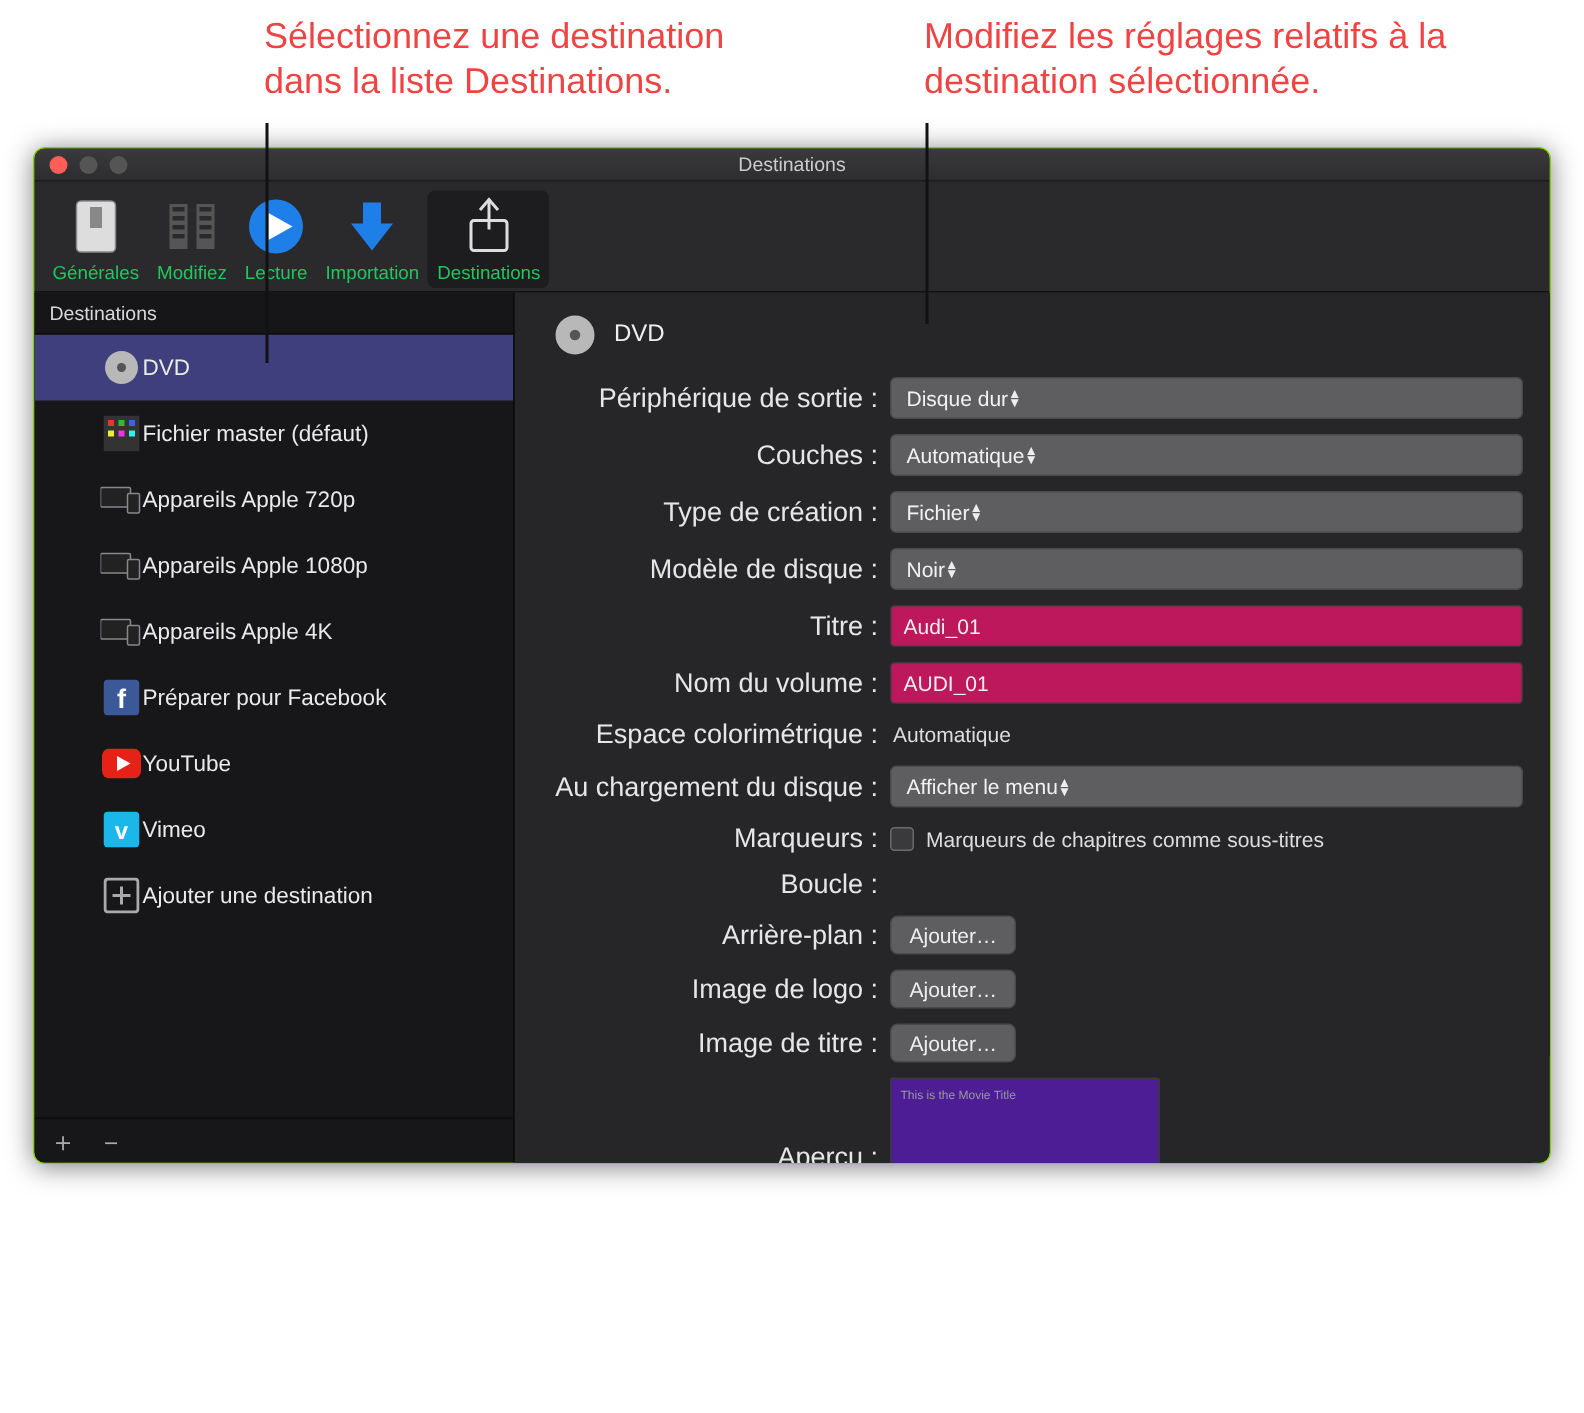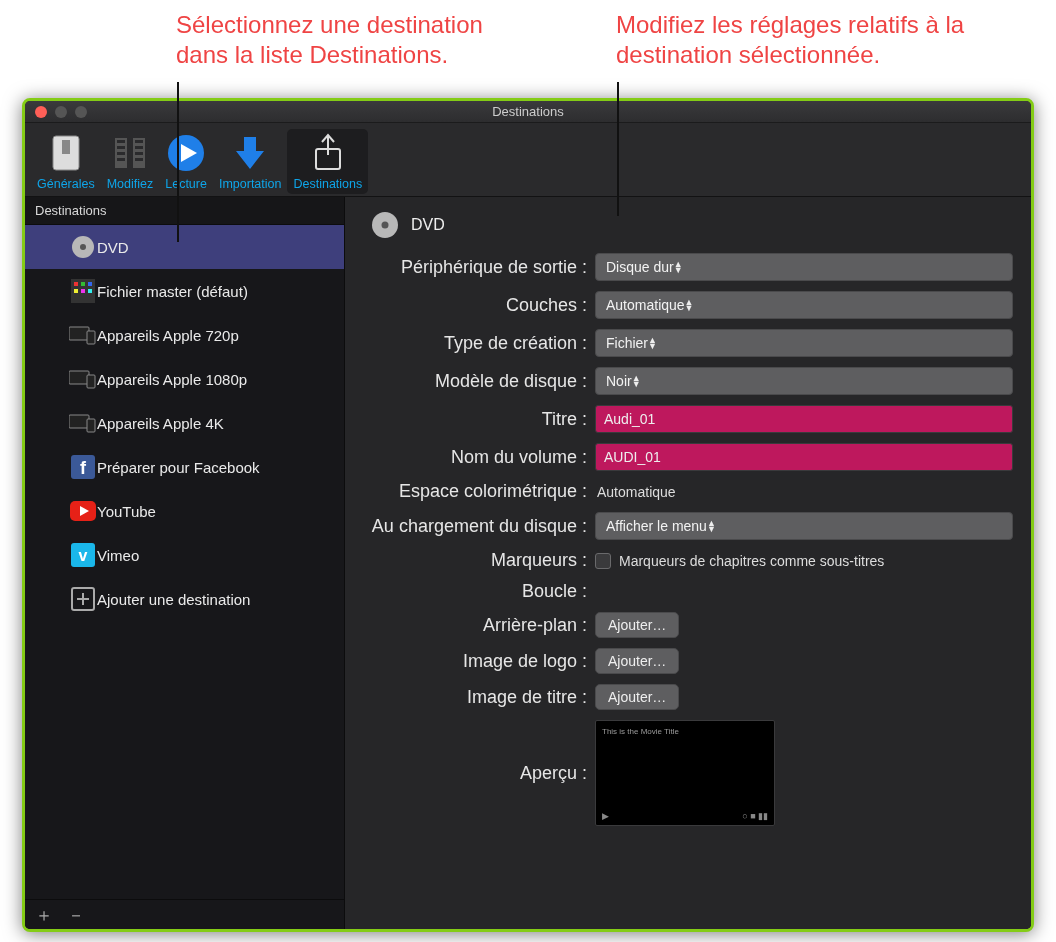--- a/index.html
+++ b/index.html
@@ -4,35 +4,35 @@
 <style>
   * { box-sizing: border-box; margin: 0; padding: 0; font-family: -apple-system, "Helvetica Neue", Arial, sans-serif; }
   body { background: #fff; width: 1056px; height: 942px; position: relative; }
 
   .callouts { position: absolute; top: 10px; left: 0; right: 0; height: 100px; z-index: 5; }
   .callout { position: absolute; font-size: 24px; color: #ef4444; line-height: 1.25; }
   .callout-left { left: 176px; width: 360px; }
   .callout-right { left: 616px; width: 420px; }
   .callout-line { position: absolute; width: 2px; background: #111; }
 
-  .window { position: absolute; top: 98px; left: 22px; width: 1012px; height: 834px;
+  .window { position: absolute; top: 98px; left: 22px; width: 1012px; height: 678px;
             background: #2a2a2c; border-radius: 8px; overflow: hidden;
-            border: 3px solid #84cc16; box-shadow: 0 2px 18px rgba(0,0,0,.5); }
+            border: 1px solid #84cc16; box-shadow: 0 2px 18px rgba(0,0,0,.5); }
   .titlebar { height: 22px; background: linear-gradient(#3a3a3c,#2d2d2f);
               position: relative; text-align: center; color: #ccc; font-size: 13px;
               line-height: 22px; border-bottom: 1px solid #1b1b1c; }
   .traffic { position: absolute; left: 10px; top: 5px; display: flex; gap: 8px; }
   .tl { width: 12px; height: 12px; border-radius: 50%; }
   .tl-close { background: #ff5f57; }
   .tl-min { background: #555; } .tl-max { background: #555; }
 
   .toolbar { height: 74px; background: #2a2a2c; border-bottom: 1px solid #121213;
              display: flex; align-items: flex-end; gap: 0; padding: 4px 6px 2px; }
   .tool { display: flex; flex-direction: column; align-items: center; padding: 2px 6px 3px;
-          border-radius: 5px; color: #0ea5e9; font-size: 12.5px; }
+          border-radius: 5px; color: #22c55e; font-size: 12.5px; }
   .tool.active { background: #1d1d1f; }
   .tool .icon-holder { height: 44px; display: flex; align-items: center; justify-content: center; margin-bottom: 2px; }
 
   .content { display: flex; height: calc(100% - 96px); background: #1f1f21; }
 
   .sidebar { width: 320px; background: #17171a; border-right: 1px solid #0c0c0d;
              display: flex; flex-direction: column; }
   .sidebar-header { padding: 6px 10px; color: #d8d8d8; font-size: 13px;
                     border-bottom: 1px solid #0c0c0d; background: #161618; }
   .dest-list { flex: 1; overflow: auto; }
@@ -58,21 +58,21 @@
             background: #5e5e60; border: 1px solid #4a4a4c; border-radius: 4px;
             height: 28px; padding: 0 8px 0 10px; color: #f2f2f2; font-size: 14px; }
   .select .chevs { display: flex; flex-direction: column; line-height: 6px; font-size: 9px; color: #eee; }
   .textfield { background: #be185d; border: 1px solid #3a3a3c; border-radius: 3px;
                height: 28px; color: #eee; padding: 0 8px; font-size: 14px; width: 100%; }
   .static-val { color: #ddd; font-size: 14px; padding-left: 2px; }
   .checkbox-row { display: flex; gap: 8px; color: #ddd; font-size: 14px; }
   .checkbox { width: 16px; height: 16px; border: 1px solid #6a6a6c; background: #3a3a3c; border-radius: 3px; }
   .btn { background: #5e5e60; border: 1px solid #4a4a4c; border-radius: 5px;
          color: #eee; font-size: 14px; height: 26px; padding: 0 12px; display: inline-flex; align-items: center; }
-  .preview-box { width: 180px; height: 106px; background: #000000; border: 1px solid #3a3a3c;
+  .preview-box { width: 180px; height: 106px; background: #4c1d95; border: 1px solid #3a3a3c;
                  border-radius: 2px; position: relative; color: #9a9a9a; font-size: 8px; padding: 6px; }
   .preview-controls { position: absolute; bottom: 4px; left: 6px; right: 6px; display: flex;
                       justify-content: space-between; color: #888; font-size: 9px; }
 
   
   svg { display: block; }
 </style>
 </head>
 <body>
 

